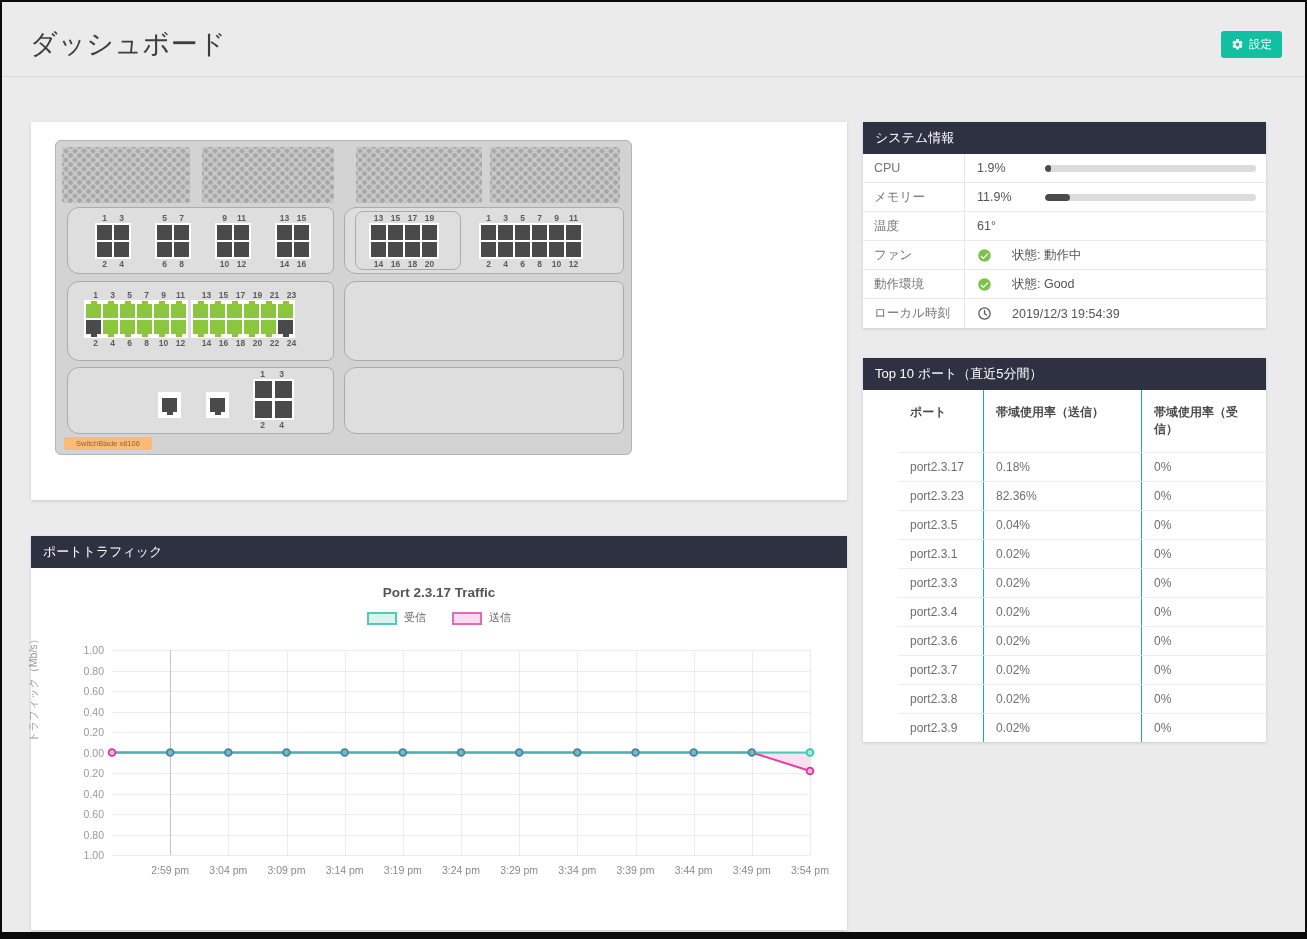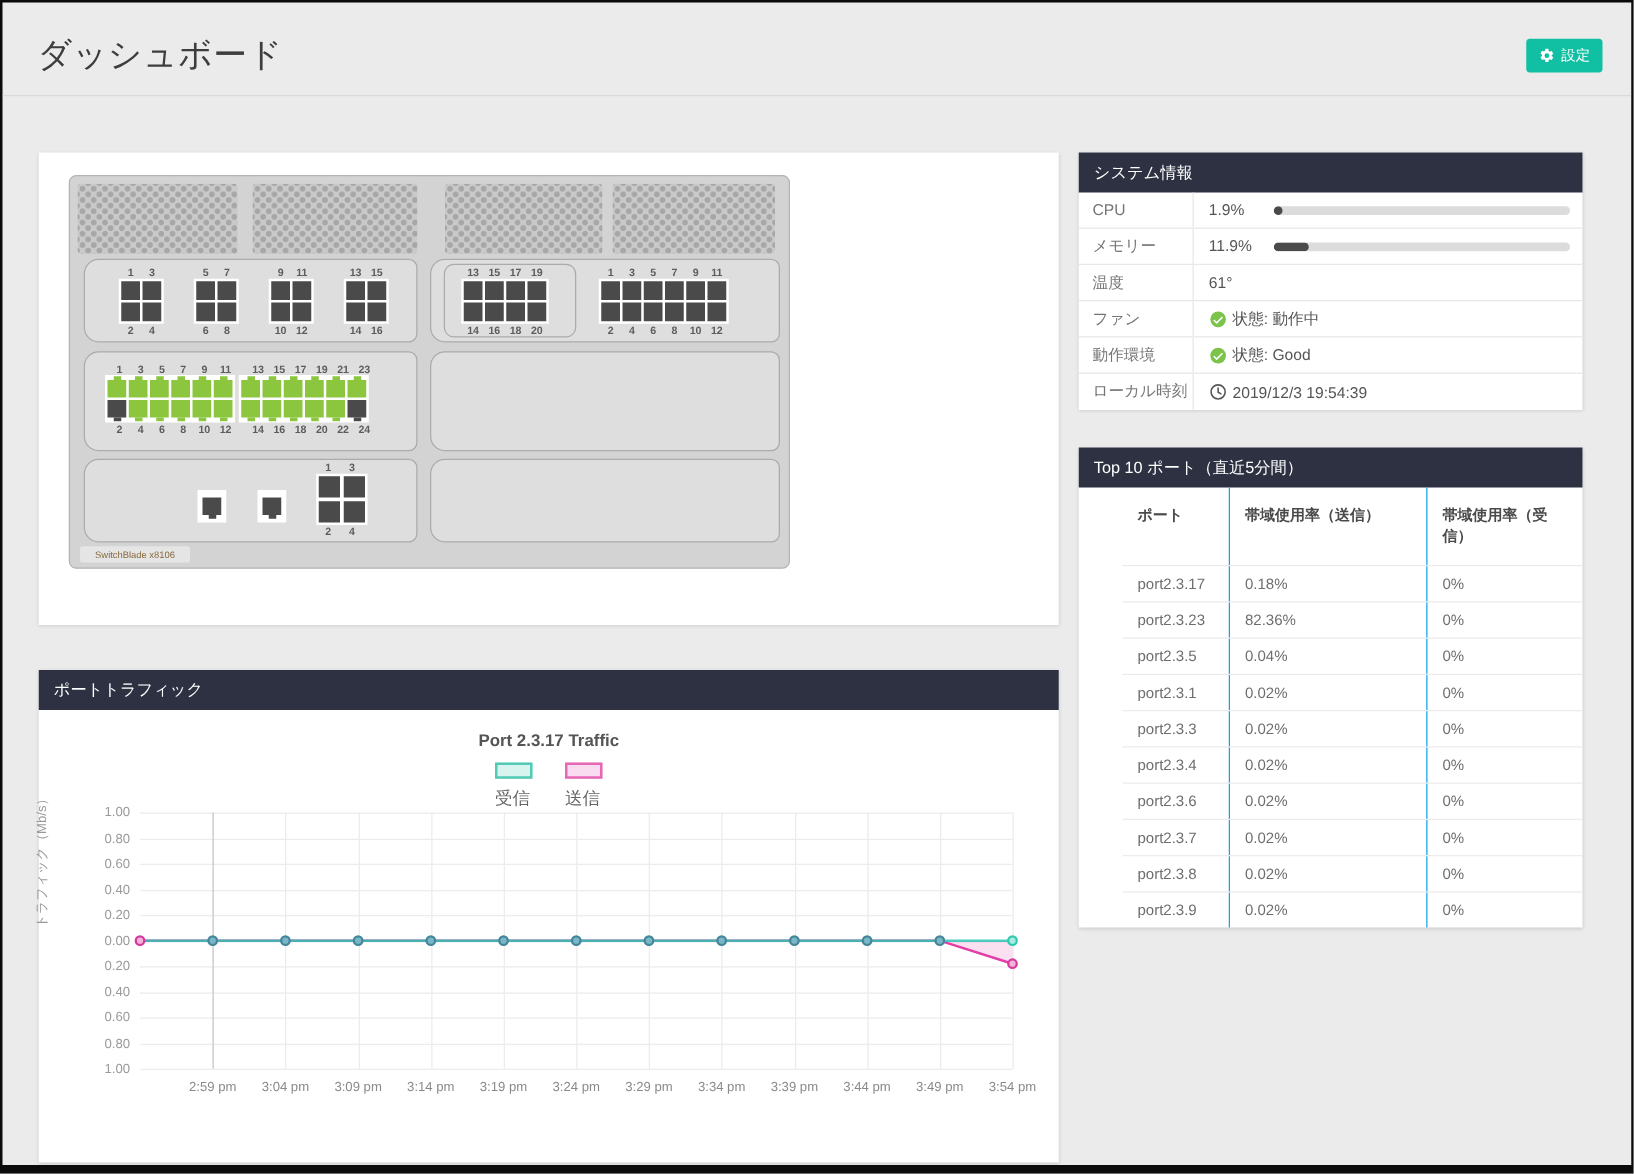--- a/index.html
+++ b/index.html
@@ -25,22 +25,22 @@
   .panel-header { height:32px; background:#2d3142; color:#fff; font-size:13px; line-height:32px; padding-left:12px; }
   #panel-port-status { left:29px; top:120px; width:816px; height:378px; }
   #panel-traffic     { left:29px; top:534px; width:816px; height:394px; }
   #panel-system      { left:861px; top:120px; width:403px; }
   #panel-top-ports   { left:861px; top:356px; width:403px; }
   .panel-body { position:relative; }
 
   
   .sys-row { display:flex; align-items:center; height:29px; border-bottom:1px solid #e8e8e8; font-size:12.5px; }
   .sys-row:last-child { border-bottom:none; }
-  .sys-label { width:92px; flex:none; padding-left:11px; color:#757575; border-right:1px solid #e8e8e8; height:100%; display:flex; align-items:center; }
-  .sys-value { flex:1; display:flex; align-items:center; padding-left:12px; color:#555; }
+  .sys-label { width:102px; flex:none; padding-left:11px; color:#757575; border-right:1px solid #e8e8e8; height:100%; display:flex; align-items:center; }
+  .sys-value { flex:1; display:flex; align-items:center; padding-left:12px; color:#555;gap:16px; }
   .sys-value .pct { width:44px; flex:none; }
   .bar-track { flex:1; height:7px; background:#dcdcdc; border-radius:4px; margin:0 10px 0 8px; overflow:hidden; }
   .bar-fill  { height:100%; background:#4a4a4a; border-radius:4px; }
   .ic { width:15px; height:15px; margin-right:4px; flex:none; }
 
   
   .tbl { font-size:12px;margin-left:35px; }
   .tbl-row { display:grid; grid-template-columns:85px 158px 1fr; border-bottom:1px solid #ececec; }
   .tbl-row:last-child { border-bottom:none; }
   .tbl-cell { padding:7px 12px; color:#6e6e6e; border-left:1px solid #0ea5e9; }
@@ -62,27 +62,27 @@
   .nrow { display:flex; }
   .ngrid { display:grid; gap:2px; padding:0 2px; }
   .num { width:15px; text-align:center; font-size:8.5px; font-weight:bold; color:#5c5c5c; line-height:10px; }
   .pframe { background:#fff; padding:4px 2px; display:grid; gap:2px; }
   .port { width:15px; height:15px; background:#4a4a4a; }
   .rj { position:relative; width:15px; height:14px; }
   .rj.up { background:#8cc63e; } .rj.down { background:#4a4a4a; }
   .rj::after { content:""; position:absolute; left:4.5px; width:6px; height:3px; background:inherit; }
   .rj.t::after { top:-3px; } .rj.b::after { bottom:-3px; }
   .console-frame { position:absolute; width:23px; height:26px; background:#fff; display:flex; align-items:center; justify-content:center; }
-  .model-label { position:absolute; left:8px; top:296px; width:88px; height:13px; background:#e5e5e5; border-radius:2px;
+  .model-label { position:absolute; left:8px; top:296px; width:88px; height:13px; background:#fdba74; border-radius:2px;
     font-size:7.5px; color:#87683a; text-align:center; line-height:13px; }
 
   
   .chart-title { text-align:center; margin-top:17px; font-size:13.5px; font-weight:bold; color:#555; }
   .legend { display:flex; justify-content:center; gap:26px; margin-top:10px; }
-  .legend-item { display:flex; align-items:flex-start; gap:7px; font-size:14px; color:#666;flex-direction:column; }
+  .legend-item { display:flex; align-items:flex-end; gap:7px; font-size:11px; color:#666; }
   .legend-swatch { width:30px; height:13px; border:2px solid; }
   #plot { position:absolute; left:81px; top:65px; width:698px; height:205px; }
   .gl-h { position:absolute; left:0; width:100%; height:1px; background:#ececec; }
   .gl-v { position:absolute; top:0; width:1px; height:100%; background:#ececec; }
   .gl-v.dark { background:#c3c3c3; }
   .ytick { position:absolute; width:44px; text-align:right; font-size:10.5px; color:#9a9a9a; }
   .xtick { position:absolute; width:64px; text-align:center; font-size:10.5px; color:#8a8a8a; }
   .ylab { position:absolute; left:-62px; top:96px; width:130px; text-align:center;
     transform:rotate(-90deg); transform-origin:center; font-size:10.5px; color:#999; }
 </style>

